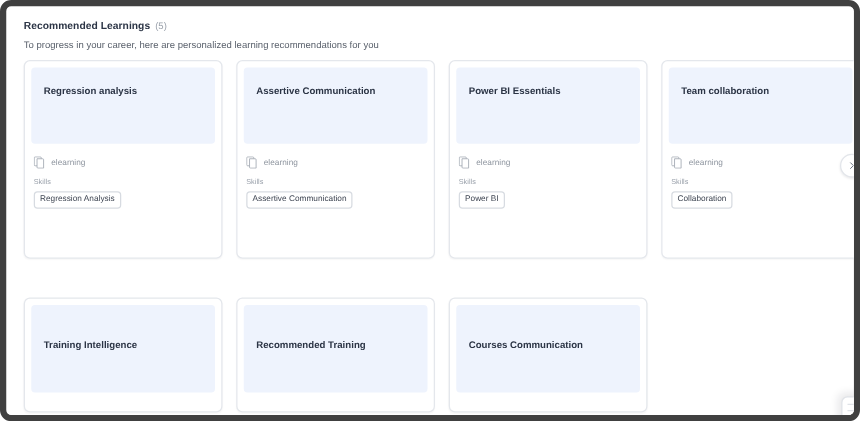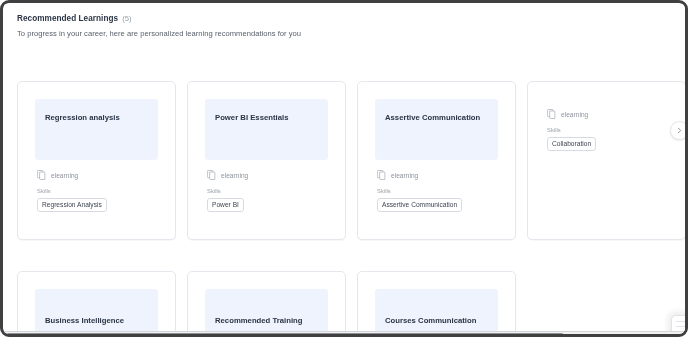--- a/index.html
+++ b/index.html
@@ -15,21 +15,21 @@
     -webkit-font-smoothing: antialiased;
   }
 
   
   #app-frame {
     position: absolute;
     left: 0; top: 0;
     width: 688px;
     height: 337px;
     box-sizing: border-box;
-    border: 3px solid #404040;
+    border: 5px solid #404040;
     border-radius: 9px;
     background: #ffffff;
     overflow: hidden;
   }
 
   #viewport {
     position: absolute;
     left: 1px; top: 1px;
     width: 684px;
     height: 327px;
@@ -77,23 +77,22 @@
     align-items: flex-start;
   }
 
   .course-card {
     flex: 0 0 auto;
     width: 159px;
     box-sizing: border-box;
     background: #ffffff;
     border: 1px solid #e4e7ec;
     border-radius: 5px;
-    padding: 17px;
+    padding: 5px;
     box-shadow: 0 1px 1px rgba(16,24,40,0.03);
-    margin-top: 35px;
   }
   .course-card.tall { height: 159px; }
   .course-card.short { height: 92px; }
 
   .card-banner {
     height: 61px;
     border-radius: 3px;
     background: #eef3fd;
     padding: 14px 10px 0 10px;
     box-sizing: border-box;
@@ -244,53 +243,56 @@
             <span class="meta-label">elearning</span>
           </div>
           <div class="skills-label">Skills</div>
           <div class="skill-chips">
             <span class="skill-chip">Regression Analysis</span>
           </div>
         </div>
 
         <div class="course-card tall">
           <div class="card-banner">
-            <div class="card-title">Power BI Essentials</div>
+            <div class="card-title">Assertive Communication</div>
           </div>
           <div class="card-meta">
             <svg class="doc-icon" viewBox="0 0 12 13" fill="none">
               <rect x="0.5" y="0.5" width="7.5" height="9.5" rx="1" stroke="#aab0b9" stroke-width="1" fill="#ffffff"></rect>
               <path d="M3.5 2.5 h6 a1 1 0 0 1 1 1 v9 h-6 a1 1 0 0 1 -1 -1 z" stroke="#aab0b9" stroke-width="1" fill="#ffffff"></path>
             </svg>
             <span class="meta-label">elearning</span>
           </div>
           <div class="skills-label">Skills</div>
           <div class="skill-chips">
-            <span class="skill-chip">Power BI</span>
+            <span class="skill-chip">Assertive Communication</span>
           </div>
         </div>
 
         <div class="course-card tall">
           <div class="card-banner">
-            <div class="card-title">Assertive Communication</div>
+            <div class="card-title">Power BI Essentials</div>
           </div>
           <div class="card-meta">
             <svg class="doc-icon" viewBox="0 0 12 13" fill="none">
               <rect x="0.5" y="0.5" width="7.5" height="9.5" rx="1" stroke="#aab0b9" stroke-width="1" fill="#ffffff"></rect>
               <path d="M3.5 2.5 h6 a1 1 0 0 1 1 1 v9 h-6 a1 1 0 0 1 -1 -1 z" stroke="#aab0b9" stroke-width="1" fill="#ffffff"></path>
             </svg>
             <span class="meta-label">elearning</span>
           </div>
           <div class="skills-label">Skills</div>
           <div class="skill-chips">
-            <span class="skill-chip">Assertive Communication</span>
+            <span class="skill-chip">Power BI</span>
           </div>
         </div>
 
         <div class="course-card tall">
+          <div class="card-banner">
+            <div class="card-title">Team collaboration</div>
+          </div>
           <div class="card-meta">
             <svg class="doc-icon" viewBox="0 0 12 13" fill="none">
               <rect x="0.5" y="0.5" width="7.5" height="9.5" rx="1" stroke="#aab0b9" stroke-width="1" fill="#ffffff"></rect>
               <path d="M3.5 2.5 h6 a1 1 0 0 1 1 1 v9 h-6 a1 1 0 0 1 -1 -1 z" stroke="#aab0b9" stroke-width="1" fill="#ffffff"></path>
             </svg>
             <span class="meta-label">elearning</span>
           </div>
           <div class="skills-label">Skills</div>
           <div class="skill-chips">
             <span class="skill-chip">Collaboration</span>
@@ -299,21 +301,21 @@
 
       </div>
     </div>
 
     <div class="section" id="section-assigned">
 
       <div class="card-rail">
 
         <div class="course-card short">
           <div class="card-banner">
-            <div class="card-title">Business Intelligence</div>
+            <div class="card-title">Training Intelligence</div>
           </div>
         </div>
 
         <div class="course-card short">
           <div class="card-banner">
             <div class="card-title">Recommended Training</div>
           </div>
         </div>
 
         <div class="course-card short">

